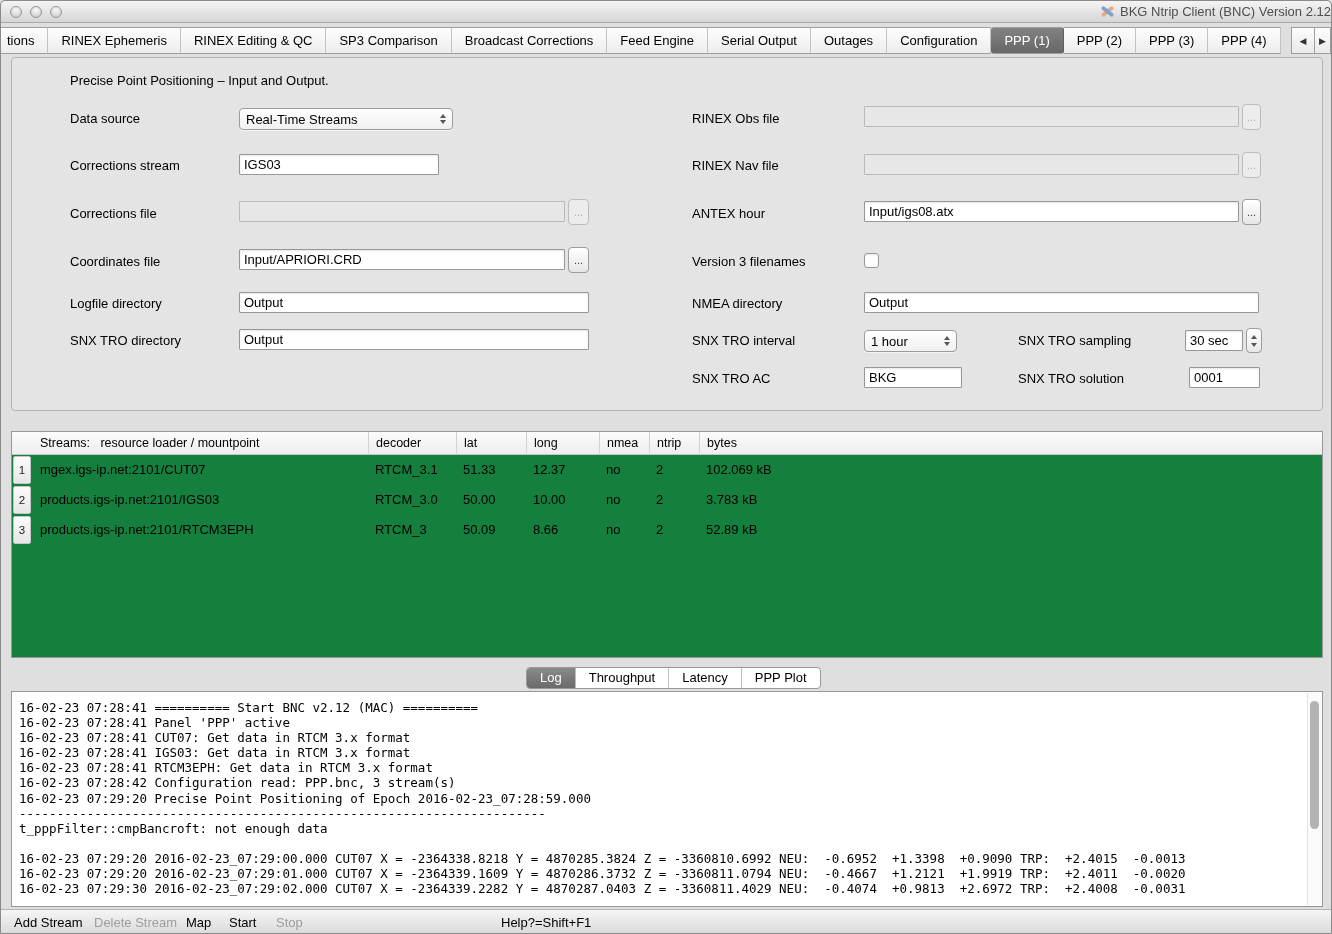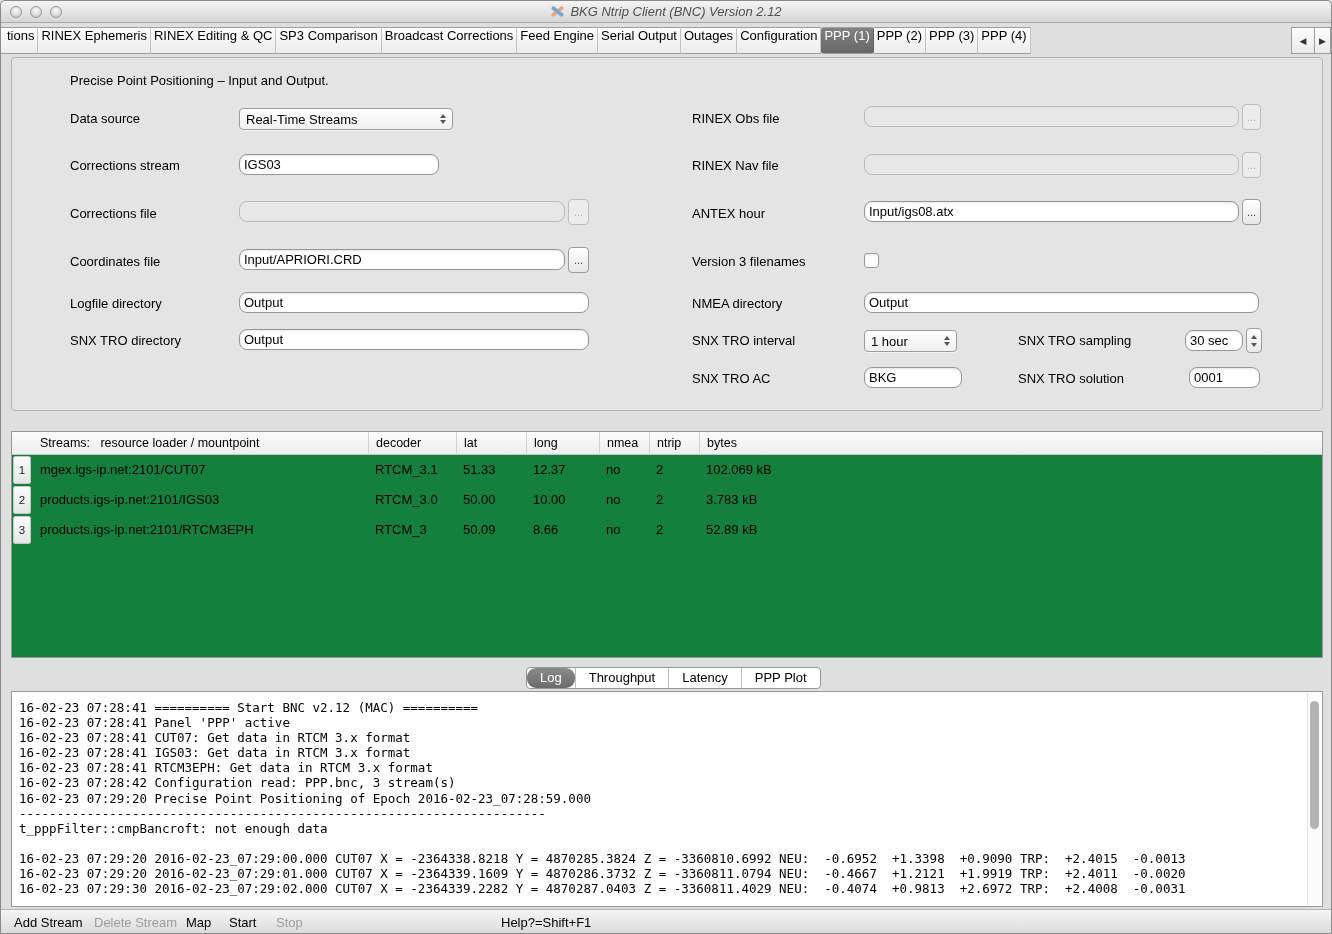--- a/index.html
+++ b/index.html
@@ -5,41 +5,41 @@
   * { box-sizing: border-box; margin: 0; padding: 0; }
   html,body { width:1332px; height:934px; }
   body { font-family:"Liberation Sans", sans-serif; font-size:13px; color:#000; background:#dedede; }
   .window { position:relative; width:1332px; height:934px; background:#dfdfdf; overflow:hidden; border:1px solid #8a8a8a; border-radius:5px 5px 0 0; }
 
   
   .titlebar { position:absolute; left:0; top:0; width:100%; height:22px;
     background:linear-gradient(#f4f4f4,#d6d6d6); border-bottom:1px solid #a8a8a8; border-radius:5px 5px 0 0; }
   .tl { position:absolute; top:5px; width:12px; height:12px; border-radius:50%;
     background:radial-gradient(circle at 50% 32%, #fafafa, #c3c3c3); border:1px solid #979797; }
-  .title { position:absolute; top:3px; left:0; width:100%; text-align:center; color:#4f4f4f; font-size:13px;font-style:italic; }
+  .title { position:absolute; top:3px; left:0; width:100%; text-align:right; color:#4f4f4f; font-size:13px; }
   .app-icon { display:inline-block; vertical-align:-3px; margin-right:5px; }
 
   
   .tabbar { position:absolute; left:0; top:26px; width:100%; height:27px; display:flex; align-items:stretch; overflow:hidden; background:#dfdfdf; }
-  .tab { flex:0 0 auto; display:flex; padding:0 3px; background:linear-gradient(#fdfdfd,#ededed);
+  .tab { flex:0 0 auto; display:flex; align-items:center; padding:0 13px; background:linear-gradient(#fdfdfd,#ededed);
     border-top:1px solid #9e9e9e; border-bottom:1px solid #9e9e9e; border-right:1px solid #c2c2c2; white-space:nowrap; cursor:default; }
   .tab:first-child { padding-left:6px; }
   .tab.selected { background:linear-gradient(#828282,#676767); color:#fff; border-right:1px solid #5f5f5f; border-radius:3px; }
   .tab-scroll { position:absolute; right:0; top:0; height:27px; display:flex; }
   .tab-scroll .sbtn { width:23px; height:27px; background:linear-gradient(#fdfdfd,#e9e9e9); border:1px solid #9e9e9e; border-right-width:0;
     font-size:9px; color:#333; display:flex; align-items:center; justify-content:center; }
   .tab-scroll .sbtn:last-child { width:17px; border-right-width:1px; }
 
   
   .form-panel { position:absolute; left:10px; top:56px; width:1312px; height:354px;
     background:#e4e4e4; border:1px solid #b4b4b4; border-radius:4px; }
   .flabel { position:absolute; white-space:nowrap; }
   .fheading { position:absolute; left:58px; top:15px; }
   .ti { position:absolute; height:21px; border:1px solid #979797; background:#fff; font-family:"Liberation Sans",sans-serif;
-    font-size:13px; padding:0 4px; box-shadow:inset 0 1px 2px rgba(0,0,0,.10); border-radius:8px; }
+    font-size:13px; padding:0 4px; box-shadow:inset 0 1px 2px rgba(0,0,0,.10); border-radius:1px; }
   .ti:disabled, .ti.disabled { background:#e7e7e7; border-color:#b9b9b9; box-shadow:none; }
   .browse { position:absolute; width:21px; height:26px; border:1px solid #9c9c9c; border-radius:4px;
     background:linear-gradient(#ffffff,#e6e6e6); font-size:11px; color:#444; text-align:center; line-height:24px; }
   .browse.disabled { color:#b0b0b0; border-color:#bdbdbd; background:#ececec; }
   .popup { position:absolute; height:22px; border:1px solid #9c9c9c; border-radius:4px; background:linear-gradient(#ffffff,#f0f0f0);
     display:flex; align-items:center; padding:0 6px; box-shadow:0 1px 0 rgba(255,255,255,.6); }
   .popup-text { flex:1 1 auto; white-space:nowrap; overflow:hidden; }
   .popup-arrows { flex:0 0 auto; display:flex; flex-direction:column; align-items:center; gap:2px; margin-left:4px; }
   .popup-arrows .up { width:0; height:0; border-left:3.5px solid transparent; border-right:3.5px solid transparent; border-bottom:4px solid #555; }
   .popup-arrows .dn { width:0; height:0; border-left:3.5px solid transparent; border-right:3.5px solid transparent; border-top:4px solid #555; }
@@ -58,21 +58,21 @@
   .trow { position:absolute; left:0; width:100%; height:30px; }
   .rownum { position:absolute; left:1px; top:1px; width:18px; height:28px; background:linear-gradient(#fbfbfb,#e6e6e6);
     border:1px solid #c6c6c6; border-radius:2px; font-size:11.5px; text-align:center; line-height:27px; color:#222; }
   .tcell { position:absolute; top:0; height:30px; line-height:30px; font-size:13px; padding-left:7px; white-space:nowrap; }
 
   
   .seg { position:absolute; left:525px; top:666px; height:22px; display:flex; border:1px solid #989898; border-radius:4px;
     overflow:hidden; background:#fff; }
   .seg .sgi { padding:0 13px; line-height:20px; border-left:1px solid #bdbdbd; white-space:nowrap; }
   .seg .sgi:first-child { border-left:none; }
-  .seg .sgi.selected { background:linear-gradient(#8a8a8a,#6b6b6b); color:#fff;border-radius:9px; }
+  .seg .sgi.selected { background:linear-gradient(#8a8a8a,#6b6b6b); color:#fff; }
 
   
   .logarea { position:absolute; left:10px; top:690px; width:1312px; height:216px; background:#fff; border:1px solid #989898; }
   .logarea pre { position:absolute; left:0; top:0; right:15px; bottom:0; overflow:hidden; padding:8px 4px 0 7px;
     font-family:"DejaVu Sans Mono", monospace; font-size:12.5px; line-height:15.1px; white-space:pre; }
   .vscroll { position:absolute; top:1px; right:1px; bottom:1px; width:14px; background:#fbfbfb; border-left:1px solid #e3e3e3; }
   .vthumb { position:absolute; top:8px; left:2px; width:9px; height:128px; background:#b3b3b3; border-radius:5px; }
 
   
   .statusbar { position:absolute; left:0; top:908px; width:100%; height:26px;

